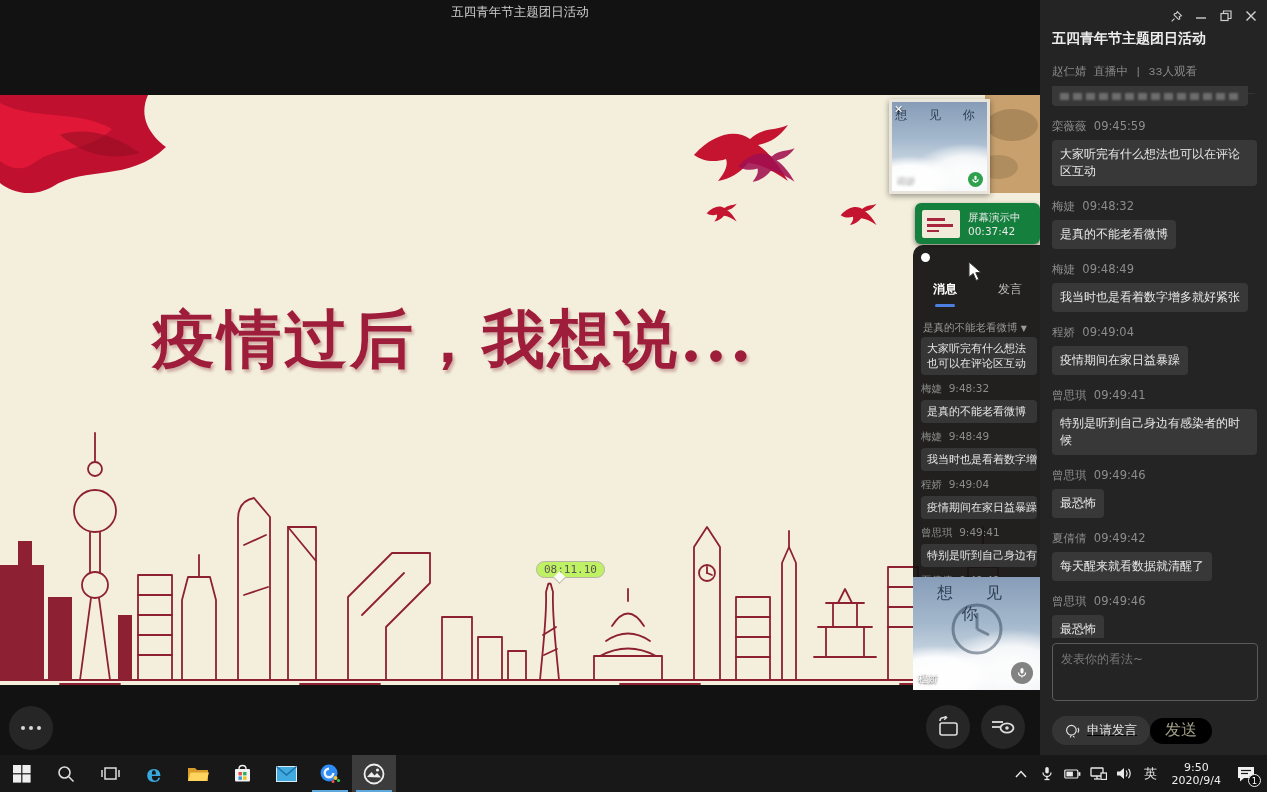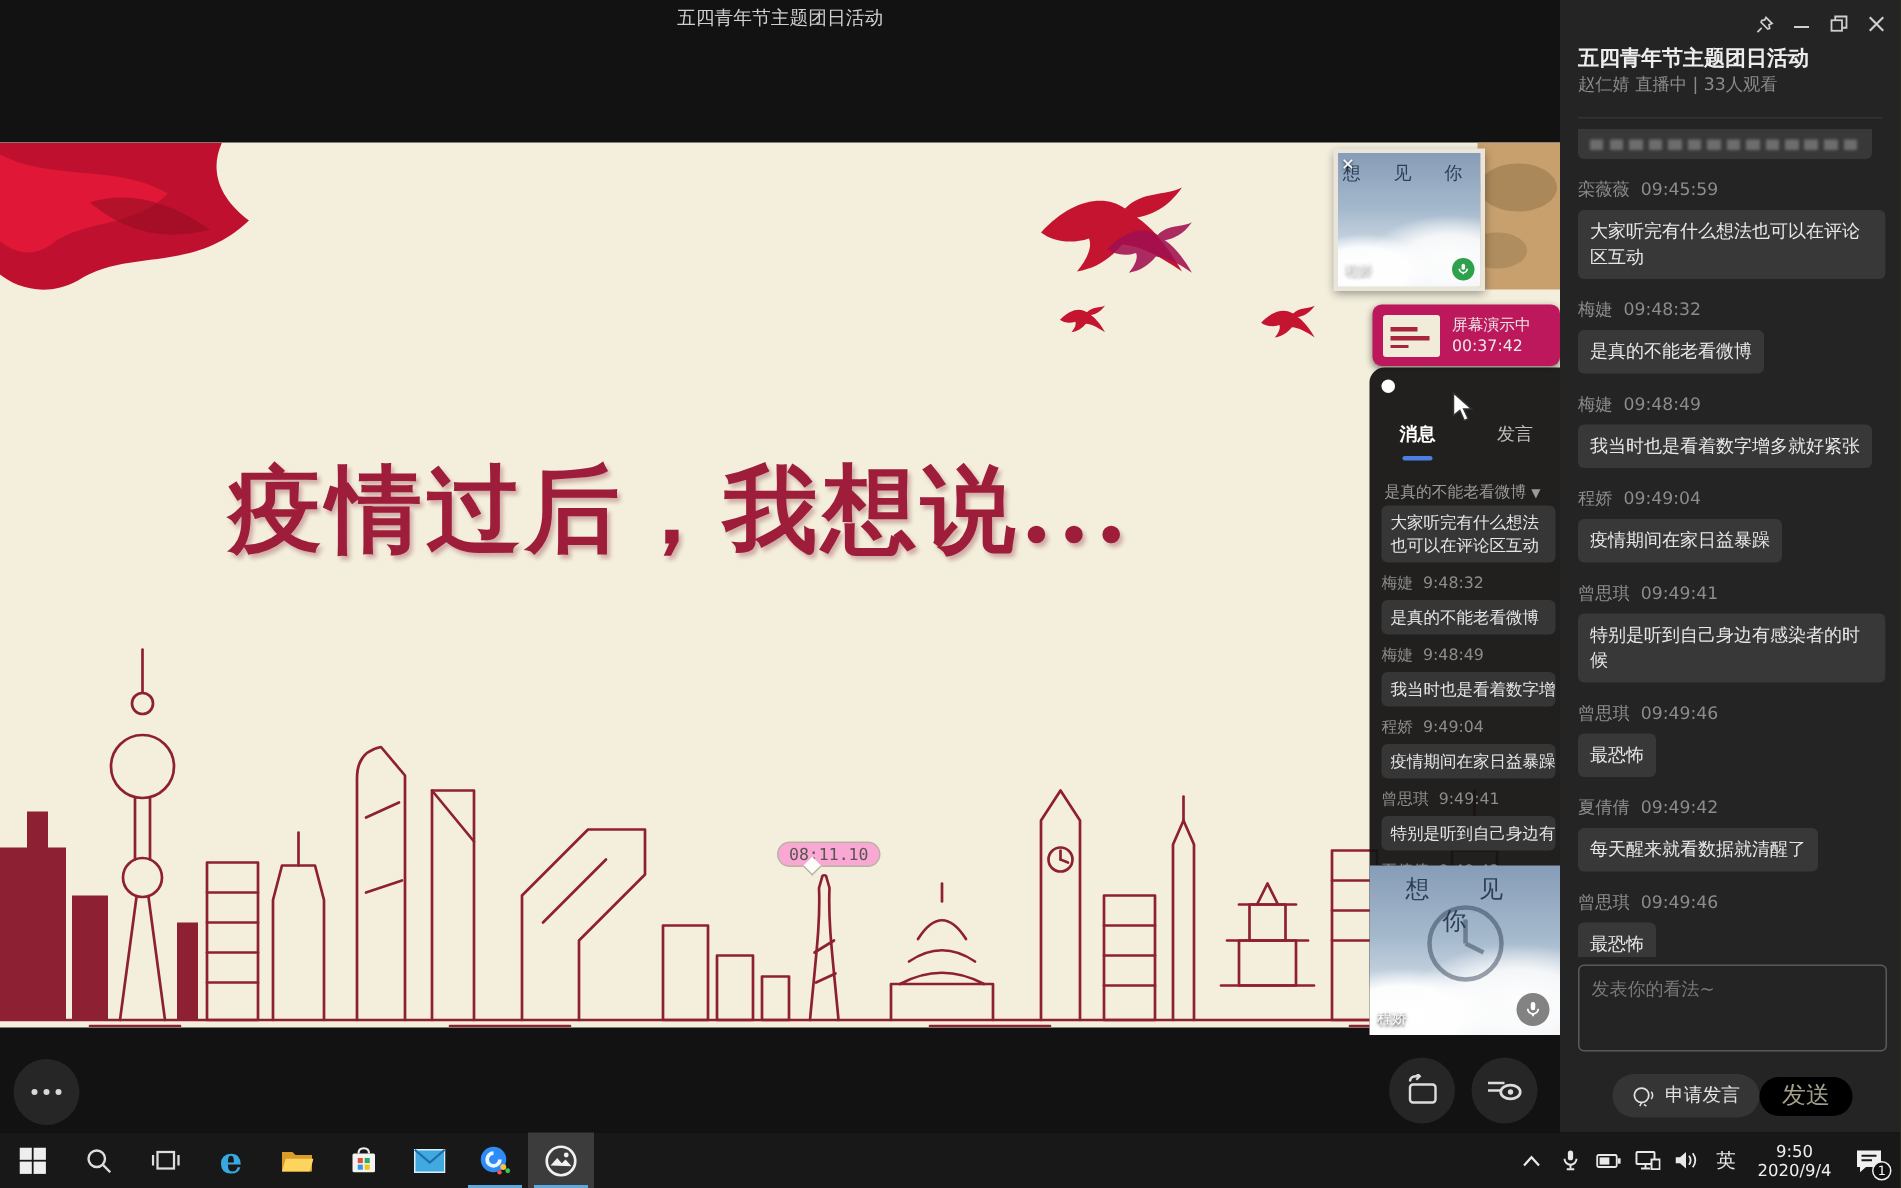--- a/index.html
+++ b/index.html
@@ -12,21 +12,21 @@
   .main { position:absolute; left:0; top:0; width:1040px; height:755px; background:#121212; }
   .main-titlebar { position:absolute; left:0; top:0; width:100%; height:24px; }
   .main-title { width:100%; text-align:center; padding-top:4px; font-size:12.5px; color:#cfcfcf; }
 
   
   .slide { position:absolute; left:0; top:95px; width:1040px; height:590px; background:#f4efdc; overflow:hidden; }
   .slide svg.decor { position:absolute; left:0; top:0; }
   .slide-title { position:absolute; left:152px; top:202px; font-family:"DejaVu Serif","Liberation Serif",serif;
                  font-size:63px; font-weight:700; letter-spacing:3px; color:#9e1d3a;
                  text-shadow:2px 3px 3px rgba(120,20,40,.30); white-space:nowrap; }
-  .time-bubble { position:absolute; left:518px; top:466px; background:#f9a8d4; border:1px solid #b9b3a2;
+  .time-bubble { position:absolute; left:536px; top:466px; background:#bef264; border:1px solid #b9b3a2;
                  border-radius:9px; padding:1px 7px; font-size:11px; color:#5a5550;
                  font-family:"DejaVu Sans Mono","Liberation Mono",monospace; }
   .time-bubble::after { content:""; position:absolute; left:18px; bottom:-5px; width:8px; height:8px;
                  background:#fdfdf8; border-right:1px solid #b9b3a2; border-bottom:1px solid #b9b3a2;
                  transform:rotate(45deg); }
 
   
   .poster { background:
       radial-gradient(ellipse 65% 38% at 18% 88%, #ffffff 0%, rgba(255,255,255,.92) 45%, rgba(255,255,255,0) 72%),
       radial-gradient(ellipse 75% 42% at 78% 78%, #fdfdfd 0%, rgba(253,253,253,.85) 40%, rgba(255,255,255,0) 75%),
@@ -40,21 +40,21 @@
               box-shadow:0 2px 6px rgba(0,0,0,.4); }
   .tile-top .poster-title { font-size:12px; padding-top:5px; }
   .tile-top .tile-name { font-size:9px; filter:blur(.8px); opacity:.85; }
   .tile-close { position:absolute; left:2px; top:1px; color:#fff; font-size:11px; text-shadow:0 1px 2px rgba(0,0,0,.7); cursor:default; }
   .mic-green { position:absolute; right:4px; bottom:4px; width:15px; height:15px; border-radius:50%;
                background:#2fa14c; display:flex; align-items:center; justify-content:center; }
   .mic-dark  { position:absolute; right:7px; bottom:6px; width:22px; height:22px; border-radius:50%;
                background:rgba(10,10,10,.5); display:flex; align-items:center; justify-content:center; }
 
   
-  .share-pill { position:absolute; left:915px; top:203px; width:125px; height:41px; background:#be185d;
+  .share-pill { position:absolute; left:915px; top:203px; width:125px; height:41px; background:#15803d;
                 border-radius:6px; display:flex; align-items:center; padding:5px 7px; gap:8px;
                 box-shadow:0 2px 5px rgba(0,0,0,.5); }
   .share-thumb { width:38px; height:28px; background:#f1ecd9; border-radius:2px; position:relative; overflow:hidden; flex:none; }
   .share-thumb i { position:absolute; background:#a82540; }
   .share-text { font-size:10.5px; color:#e8e8e8; line-height:14px; white-space:nowrap; }
 
   
   .overlay { position:absolute; left:913px; top:245px; width:127px; height:445px;
              background:rgba(19,19,19,.94); border-radius:10px 0 0 0; overflow:hidden;padding-left:32px; }
   .rec-dot { position:absolute; left:8px; top:8px; width:9px; height:9px; border-radius:50%; background:#fff; }
@@ -84,36 +84,36 @@
   .dots i { width:4px; height:4px; border-radius:50%; background:#d8d8d8; }
   .btn-rotate { left:926px; top:705px; }
   .btn-danmaku { left:981px; top:705px; }
 
   
   .sidebar { position:absolute; left:1040px; top:0; width:227px; height:755px; background:#242424; }
   .win-controls { position:absolute; right:8px; top:8px; display:flex; gap:9px; }
   .win-controls .wbtn { width:16px; height:16px; display:flex; align-items:center; justify-content:center; }
   .sb-header { padding:30px 12px 0; }
   .sb-title { font-size:14px; font-weight:bold; color:#ededed; }
-  .sb-sub { font-size:11.5px; color:#8a8a8a; margin-top:1px; }
+  .sb-sub { font-size:11.5px; color:#8a8a8a; margin-top:16px;font-family:Liberation Mono, monospace; }
   .sb-divider { border-bottom:1px solid #333; margin-top:14px; }
   .sb-msgs { position:absolute; left:12px; right:10px; top:82px; bottom:117px; overflow:hidden; }
   .msg-name { font-size:11.5px; color:#8c8c8c; margin:13px 0 6px; }
   .msg-bubble { display:inline-block; background:#383838; border-radius:4px; padding:6px 8px; font-size:12px;
                 color:#e8e8e8; line-height:17px; max-width:212px; }
   .partial-bubble { width:196px; height:20px; background:#383838; border-radius:0 0 4px 4px; margin-top:4px;
                     display:flex; align-items:center; padding:0 8px; }
   .partial-bubble i { display:block; width:100%; height:7px; filter:blur(1px); opacity:.55;
       background:repeating-linear-gradient(90deg,#9a9a9a 0 9px, transparent 9px 13px); }
   .sb-composer { position:absolute; left:12px; right:9px; bottom:10px; }
   .sb-input { width:100%; height:58px; background:transparent; border:1px solid #5a5a5a; border-radius:4px;
               color:#ddd; font-size:12px; padding:7px 8px; resize:none; outline:none;
               font-family:"DejaVu Sans","Liberation Sans",sans-serif; }
   .sb-input::placeholder { color:#787878; }
-  .sb-btnrow { display:flex; justify-content:center; align-items:center; margin-top:11px; }
+  .sb-btnrow { display:flex; justify-content:flex-start; align-items:center; margin-top:11px;text-decoration:underline; }
   .btn-speak { display:flex; align-items:center; gap:6px; background:#353535; border-radius:15px;
                height:29px; padding:0 13px; color:#e2e2e2; font-size:12.5px; }
   .btn-send { background:#000000; border-radius:13px; height:26px; padding:0 15px; color:#a3a08a;
               font-size:16px; display:flex; align-items:center; }
 
   
   .taskbar { position:absolute; left:0; top:755px; width:1267px; height:37px; background:#181818;
              display:flex; align-items:stretch; }
   .tb-left { display:flex; }
   .tb-slot { width:44px; display:flex; align-items:center; justify-content:center; position:relative; }

